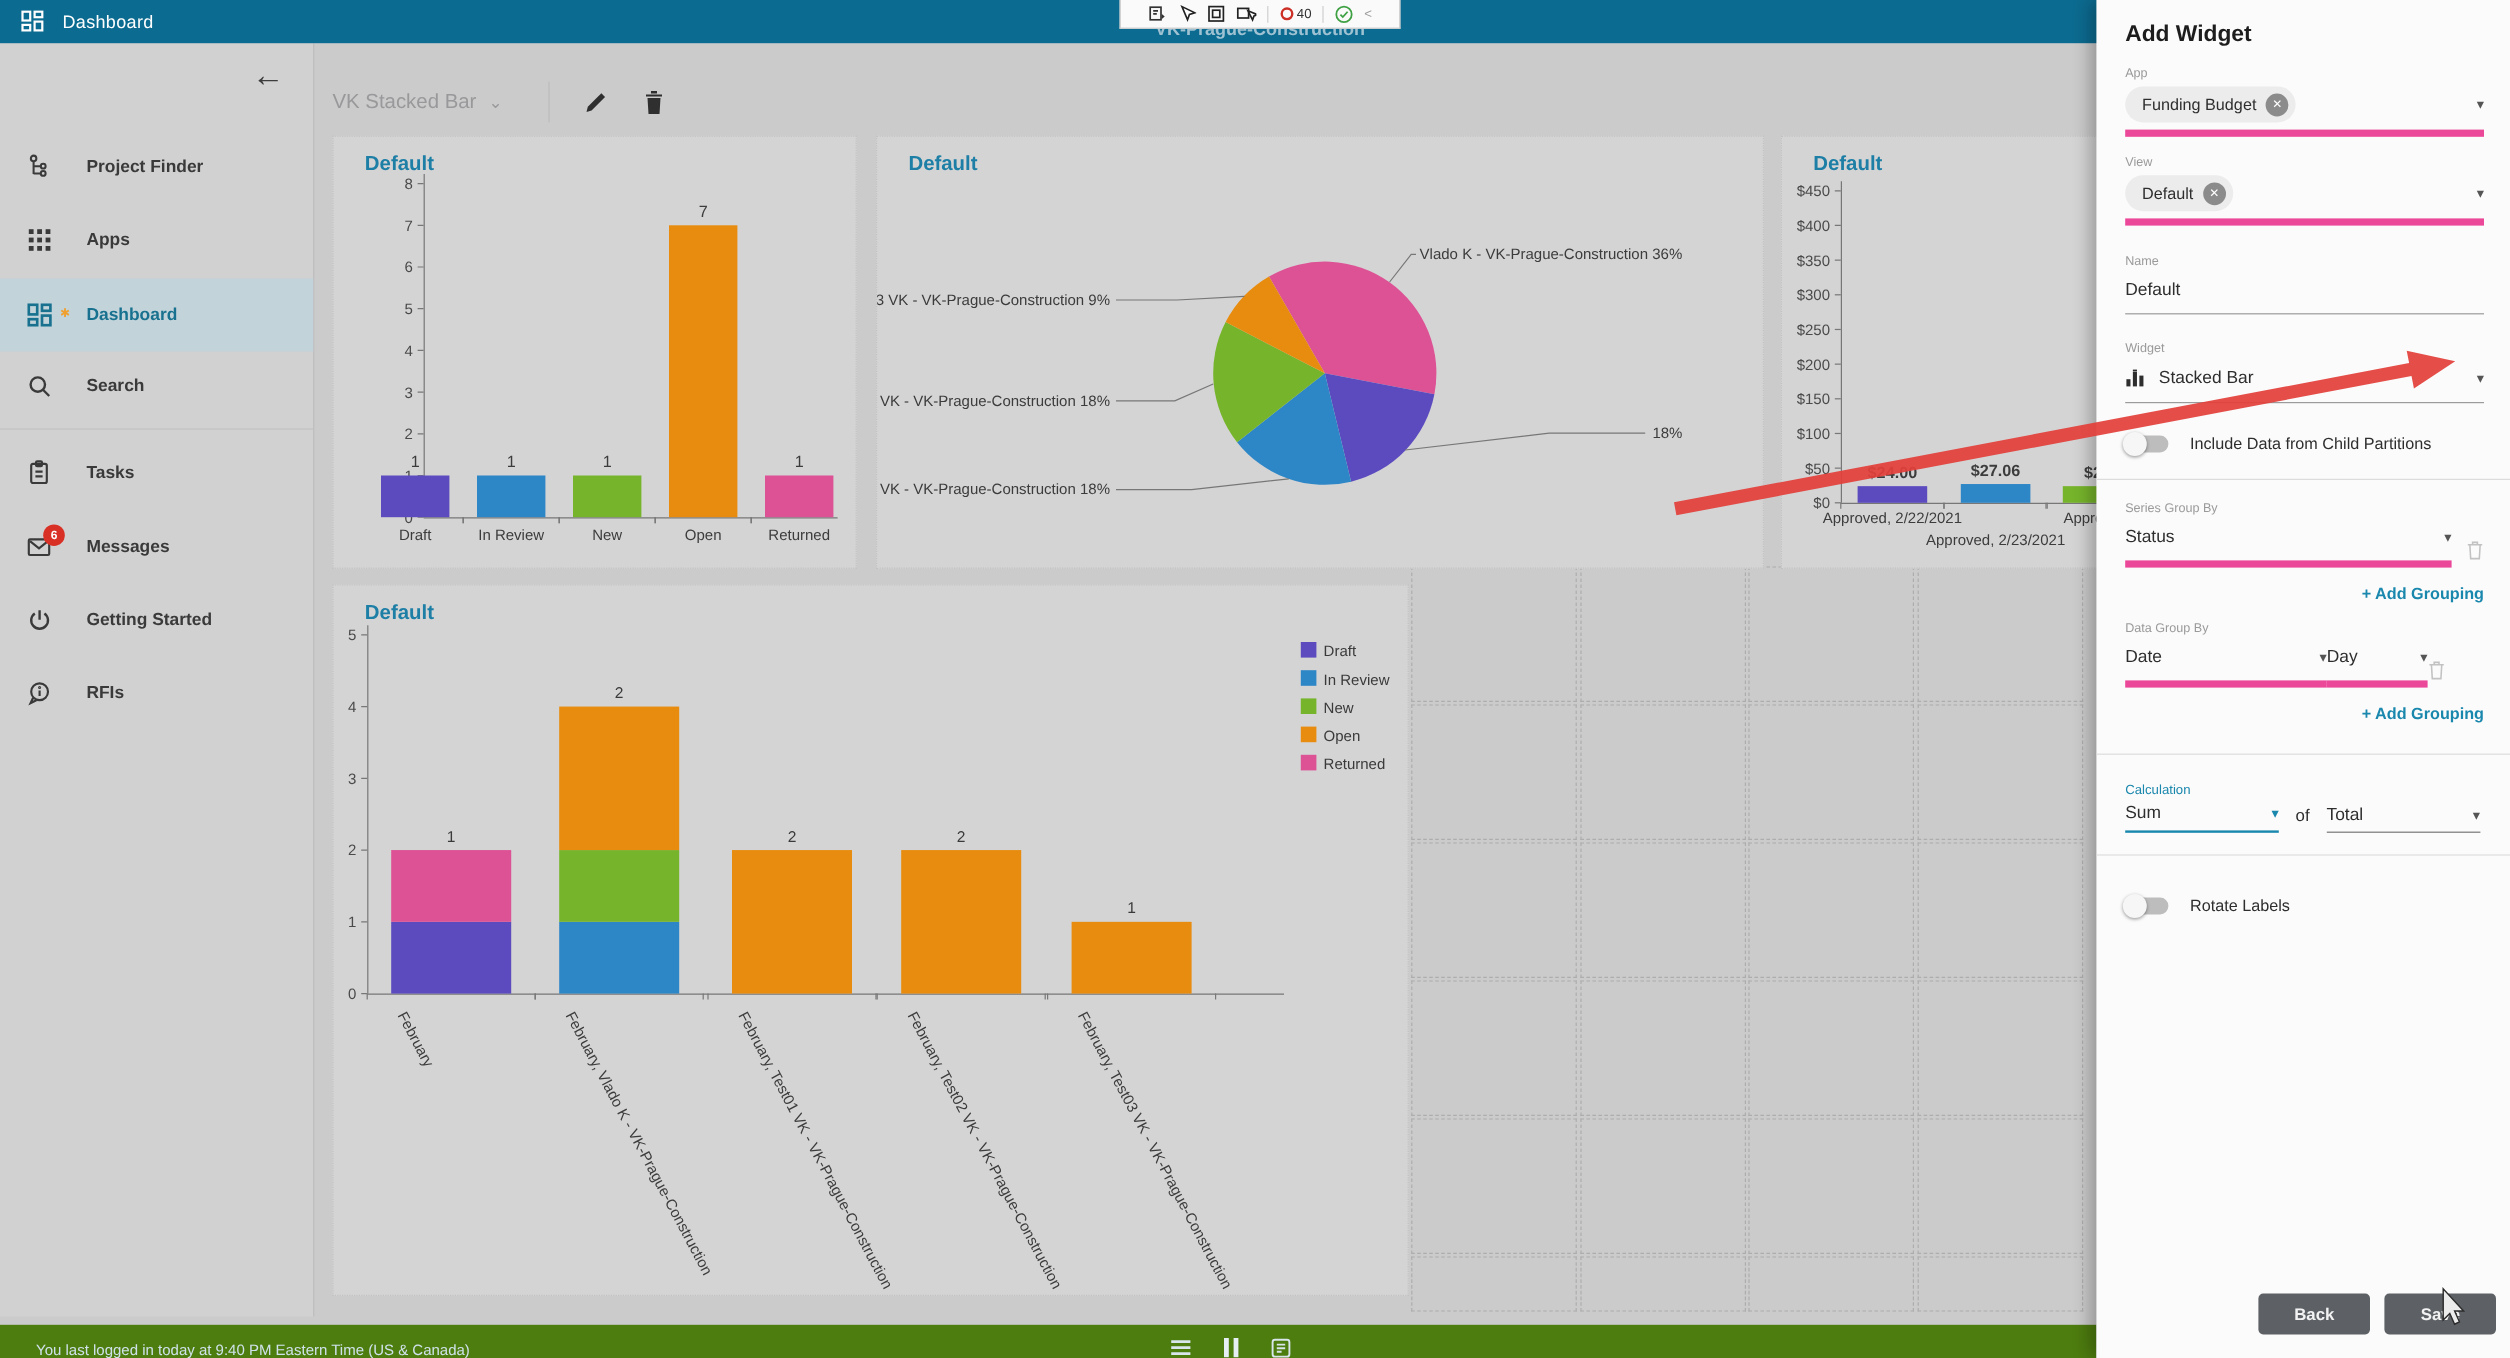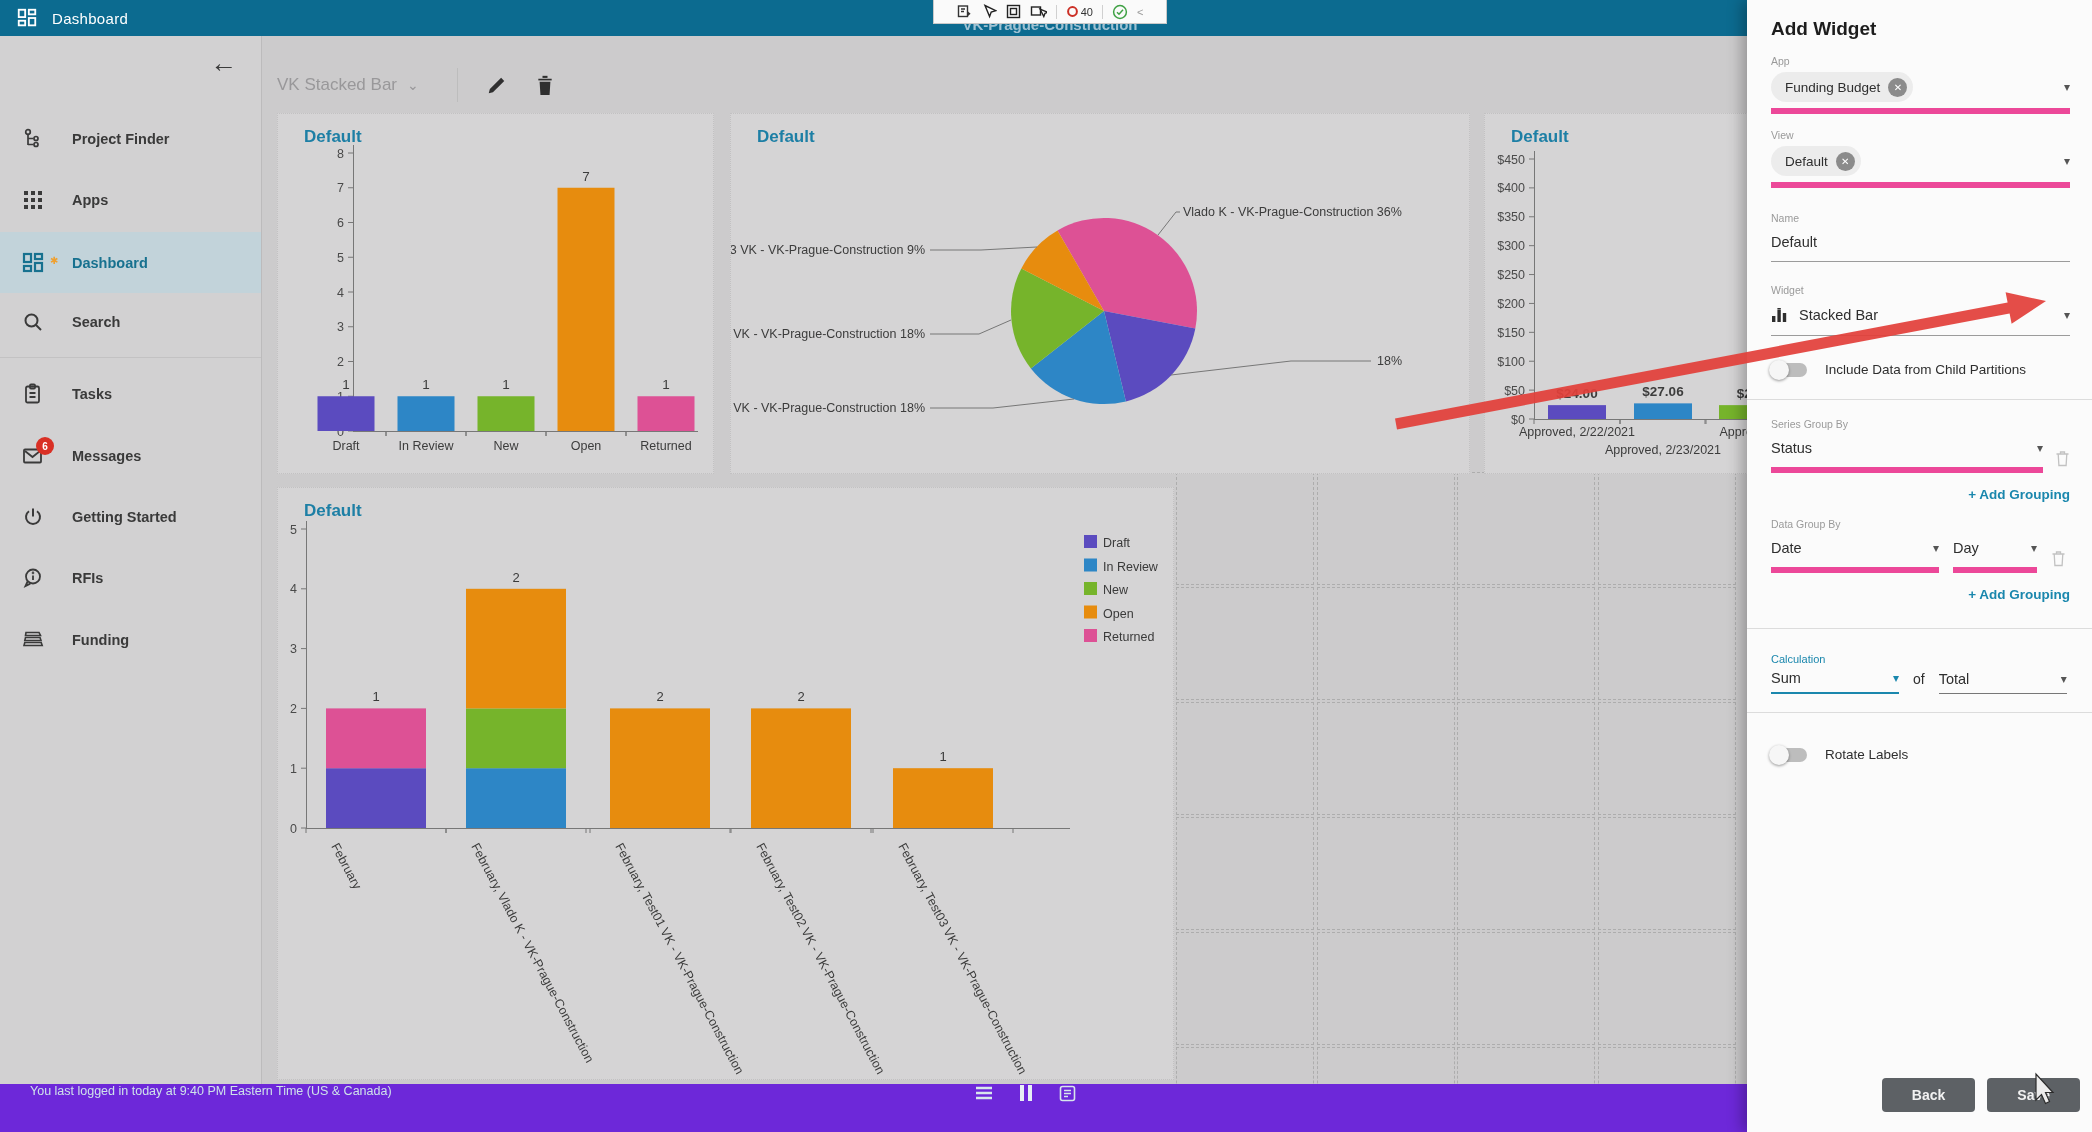--- a/index.html
+++ b/index.html
@@ -46,22 +46,22 @@
   .card-title{position:absolute;left:26px;top:13px;font-size:17px;font-weight:700;color:#1d7fa5}
   .chart{position:absolute;left:0;top:0;width:100%;height:100%;
          font-family:"Liberation Sans",sans-serif}
   #card-status{left:277px;top:113px;width:437px;height:361px}
   #card-pie{left:730px;top:113px;width:740px;height:361px}
   #card-funding{left:1484px;top:113px;width:278px;height:361px}
   #card-stacked{left:277px;top:487px;width:897px;height:593px}
   #grid-cells{position:absolute;left:0;top:0;z-index:0}
   .gcell{position:absolute;border:1px dashed rgba(125,125,125,.38)}
   
-  #footer{position:absolute;left:0;bottom:0;width:1747px;height:48px;background:#6d28d9;z-index:3;
-          display:flex;align-items:flex-start}
+  #footer{position:absolute;left:0;bottom:0;width:1747px;height:28px;background:#4d7c0f;z-index:3;
+          display:flex;align-items:flex-end}
   #footer .status{margin-left:30px;font-size:12.5px;color:#cfe2ea}
   #footer-icons{position:absolute;left:975px;display:flex;gap:26px;align-items:center}
   
   #panel{position:absolute;right:0;top:0;width:345px;height:1132px;background:#fbfbfb;z-index:5;
          box-shadow:-5px 0 14px rgba(0,0,0,.28);box-sizing:border-box;padding:18px 22px 12px 24px}
   .p-title{font-size:19px;font-weight:700;color:#1d1d1d}
   .f-label{font-size:10.5px;color:#9a9a9a;margin-top:15px;margin-bottom:5px}
   .u-row{display:flex;align-items:center;border-bottom:6px solid #ec4899;padding-bottom:6px}
   .u-row.thin{border-bottom:1.5px solid #9b9b9b}
   .chip{display:inline-flex;align-items:center;gap:8px;background:#ececec;border-radius:16px;
@@ -69,21 +69,21 @@
   .chip .x{width:19px;height:19px;border-radius:50%;background:#8b8b8b;color:#fff;font-size:10px;
         display:flex;align-items:center;justify-content:center;cursor:pointer}
   .caret{margin-left:auto;color:#555;font-size:12px;cursor:pointer}
   .val{font-size:14.5px;color:#2e2e2e}
   .toggle-row{display:flex;align-items:center;gap:18px;font-size:13.5px;color:#2e2e2e}
   .toggle{width:36px;height:14px;border-radius:7px;background:#bdbdbd;position:relative;cursor:pointer;flex:none}
   .toggle .knob{position:absolute;left:-2px;top:-3px;width:20px;height:20px;border-radius:50%;
         background:#f6f6f6;box-shadow:0 1px 3px rgba(0,0,0,.4)}
   hr.pdiv{border:none;border-top:1px solid #dcdcdc;margin:22px -22px 0 -24px}
   .add-grouping{text-align:right;color:#1a87ad;font-weight:700;font-size:13.5px;margin-top:14px;cursor:pointer}
-  .fieldpair{display:flex;align-items:flex-end;gap:14px}
+  .fieldpair{display:flex;align-items:flex-end;}
   .calc-label{font-size:11px;color:#1a87ad;margin-top:24px;margin-bottom:5px}
   .calcrow{display:flex;align-items:flex-end;gap:14px}
   .ufield{display:flex;align-items:center;padding-bottom:6px}
   .of{font-size:14px;color:#2e2e2e;padding-bottom:7px}
   .btns{position:absolute;bottom:20px;right:12px;display:flex;gap:12px}
   .btn{background:#5d6165;color:#f2f2f2;font-size:14px;font-weight:700;padding:9px 30px;
        border-radius:4px;cursor:pointer}
   
   #overlay{position:absolute;left:0;top:0;z-index:7;pointer-events:none}
 </style>
@@ -239,30 +239,20 @@
       <svg viewBox="0 0 24 24" width="24" height="24" fill="none" stroke="#3a3a3a" stroke-width="1.8">
         <circle cx="12" cy="10.5" r="7"></circle>
           <path d="M6.6 15.5L4.5 20l4.8-2.4"></path>
         <path d="M12 9.5V14"></path>
           <circle cx="12" cy="6.9" r="0.4" fill="#3a3a3a"></circle>
         </svg>
       </span>
     <span class="lbl">RFIs</span>
   </div>
 
-  <div class="nav-item" style="top:573px">
-    <span class="ic">
-      <svg viewBox="0 0 24 24" width="24" height="24" fill="none" stroke="#3a3a3a" stroke-width="1.6">
-        <path d="M5 4.5h13l1.5 3h-15z"></path>
-          <path d="M4.5 9.5h14.5l1 3H3.8z"></path>
-          <path d="M3.8 14.5h16.4l1 3H3z"></path>
-        </svg>
-      </span>
-    <span class="lbl">Funding</span>
-  </div>
 </div>
 
 <div id="view-toolbar">
   <span class="vname">VK Stacked Bar</span>
   <span class="chev">⌄</span>
   <span class="vsep"></span>
   <span class="tbtn">
     <svg width="22" height="22" viewBox="0 0 24 24">
         <path d="M3 21l1.2-4.6L16.5 4.1l3.4 3.4L7.6 19.8 3 21z" fill="#2f2f2f"></path>
       </svg>

